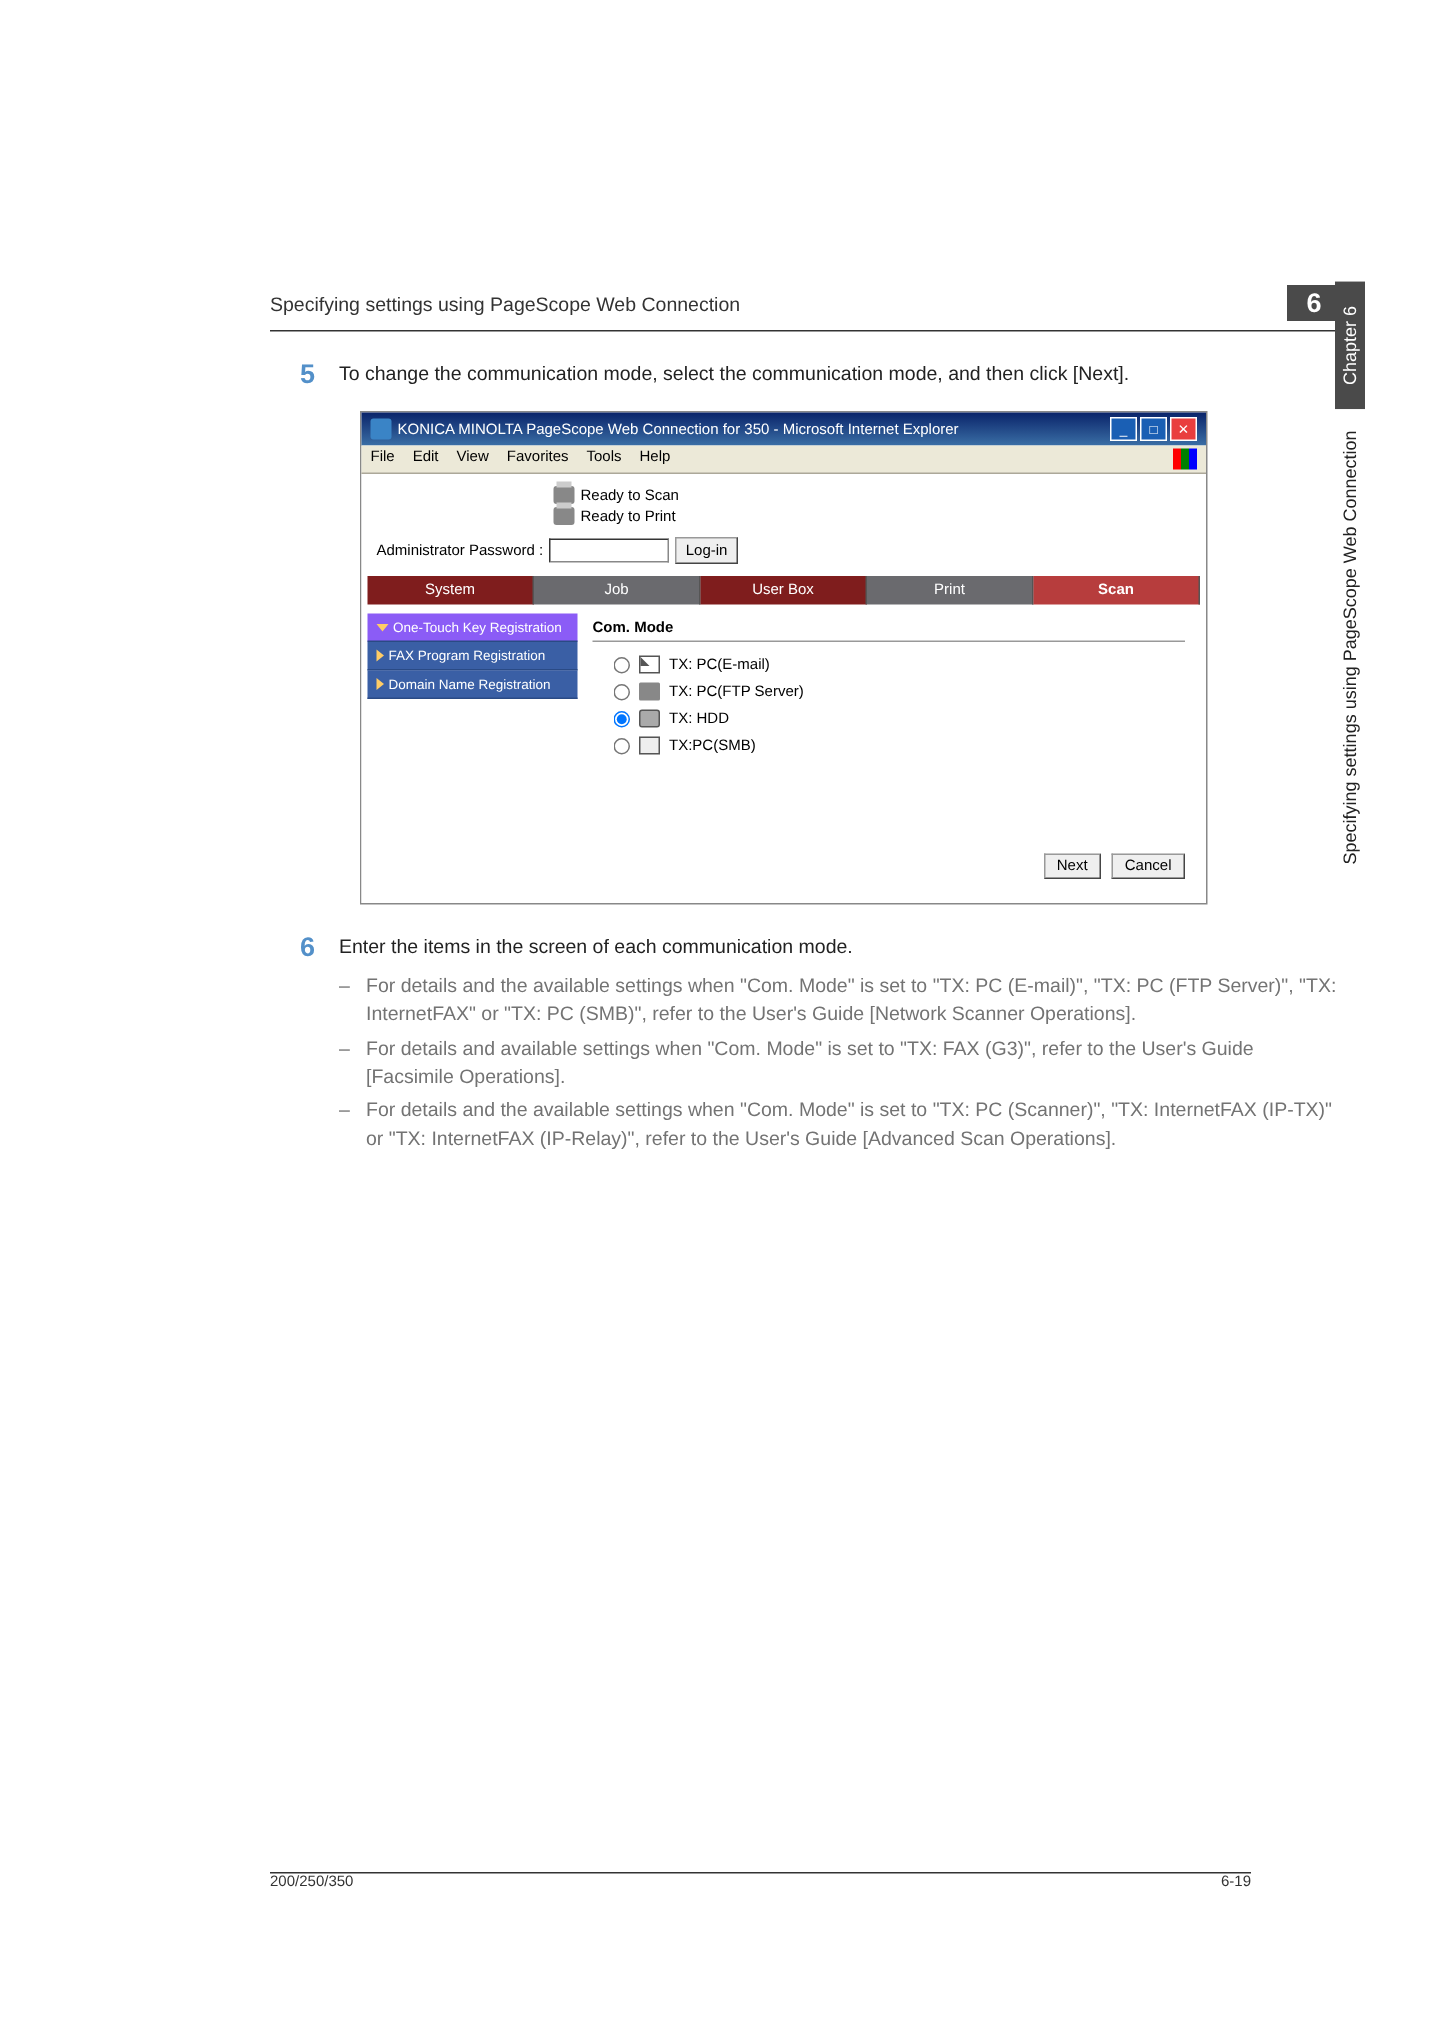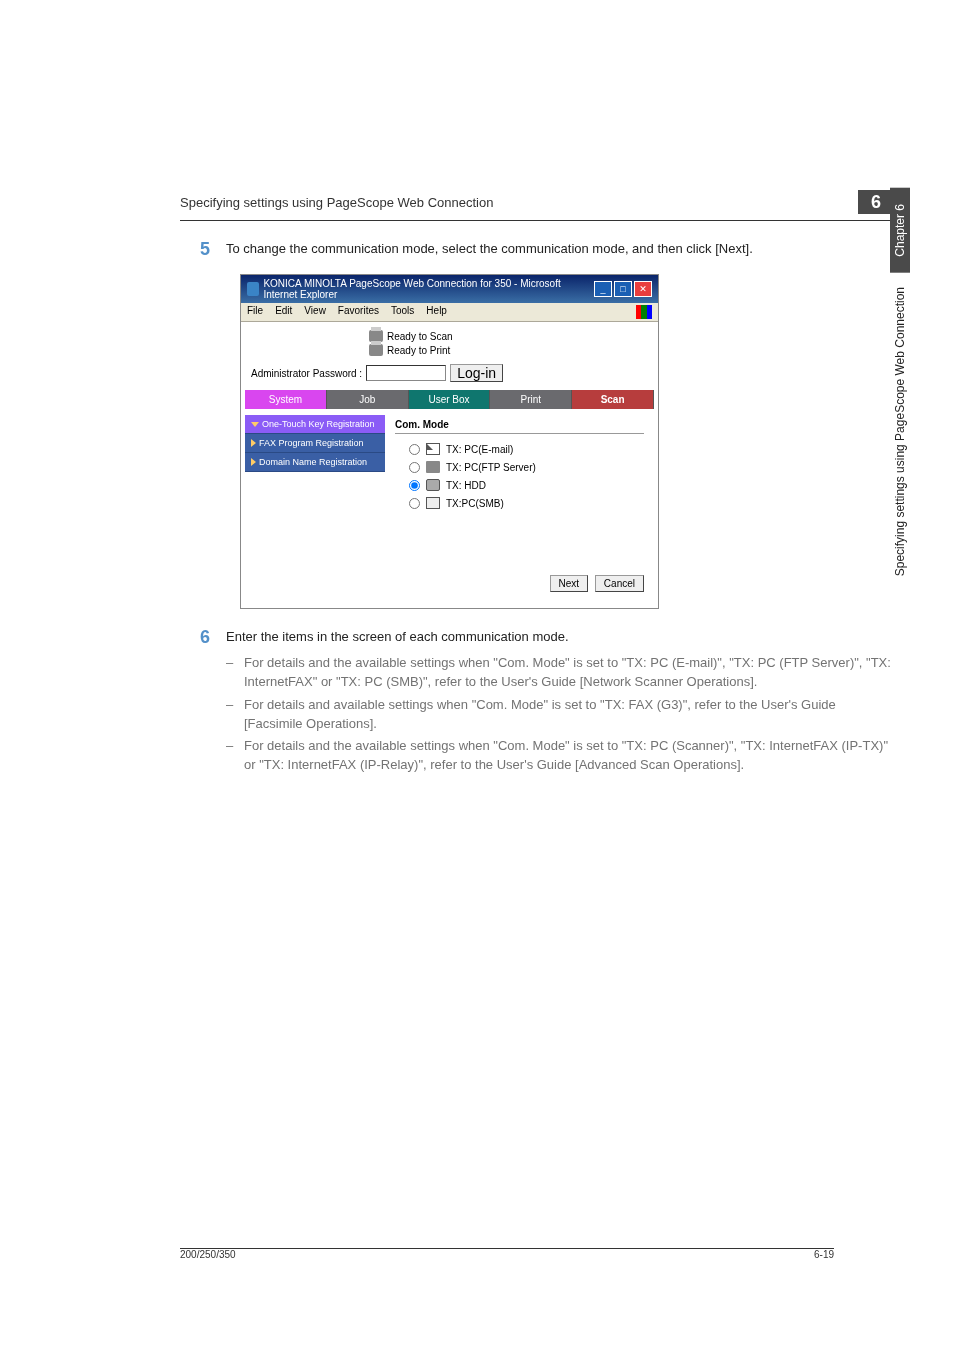--- a/index.html
+++ b/index.html
@@ -3,45 +3,45 @@
   <meta charset="utf-8">
   <style>
     * { box-sizing: border-box; margin: 0; padding: 0; }
     body { width: 954px; height: 1350px; font-family: Arial, sans-serif; background: #fff; position: relative; }
     .page-wrap { width: 100%; height: 100%; position: relative; padding: 190px 60px 60px 180px; }
     .header-line { font-size: 13px; color: #333; margin-bottom: 8px; padding-bottom: 6px; border-bottom: 1px solid #333; display: flex; justify-content: space-between; align-items: center; }
     .chapter-badge { background: #4a4a4a; color: #fff; font-weight: bold; font-size: 18px; width: 36px; height: 24px; display: flex; align-items: center; justify-content: center; }
     .step-row { display: flex; gap: 16px; margin-top: 18px; }
     .step-num { color: #5390c9; font-weight: bold; font-size: 18px; width: 30px; flex-shrink: 0; text-align: right; }
     .step-text { font-size: 13px; color: #222; line-height: 1.5; }
-    .screenshot { margin: 14px 0 14px 60px; border: 1px solid #888; width: 419px; font-size: 10px; }
+    .screenshot { margin: 14px 0 14px 60px; border: 1px solid #888; width: 565px; font-size: 10px; }
     .ss-titlebar { background: linear-gradient(to bottom, #0a246a, #3a6ea5); color: #fff; padding: 3px 6px; display: flex; align-items: center; justify-content: space-between; }
     .ss-titlebar-left { display: flex; align-items: center; gap: 4px; }
     .ss-icon-ie { width: 14px; height: 14px; background: #3a84c6; border-radius: 2px; display: inline-block; }
     .ss-winbtns { display: flex; gap: 2px; }
     .ss-winbtn { width: 18px; height: 16px; border: 1px solid #fff; display: flex; align-items: center; justify-content: center; font-size: 9px; }
     .ss-winbtn.min { background: #1a5fb4; }
     .ss-winbtn.max { background: #1a5fb4; }
     .ss-winbtn.close { background: #e93e3e; }
     .ss-menubar { background: #ece9d8; padding: 2px 6px; display: flex; gap: 12px; color: #000; border-bottom: 1px solid #aca899; }
     .ss-menubar .flag { margin-left: auto; width: 16px; height: 14px; background: linear-gradient(to right, red 33%, green 33% 66%, blue 66%); }
     .ss-content { background: #fff; padding: 4px; }
     .ss-topbar { display: flex; align-items: center; padding: 4px; }
     .ss-status { display: flex; flex-direction: column; gap: 2px; margin-left: 120px; }
     .ss-status-row { display: flex; align-items: center; gap: 4px; font-weight: normal; }
     .ss-printer { width: 14px; height: 12px; background: #888; border-radius: 2px; position: relative; }
     .ss-printer::before { content: ""; position: absolute; top: -3px; left: 2px; width: 10px; height: 4px; background: #ccc; }
     .ss-admin-row { display: flex; align-items: center; gap: 4px; padding: 4px 6px; }
     .ss-admin-row input[type=password] { width: 80px; height: 16px; border: 1px inset #888; font-size: 10px; }
-    .ss-login-btn { background: #efefef; border: 1px outset #999; padding: 0 6px; font-size: 14px; height: 18px; cursor: pointer; }
+    .ss-login-btn { background: #efefef; border: 1px outset #999; padding: 0 6px; font-size: 10px; height: 18px; cursor: pointer; }
     .ss-tabrow { display: flex; margin-top: 4px; }
     .ss-tab { flex: 1; text-align: center; padding: 4px 0; color: #fff; cursor: pointer; border-right: 1px solid #555; }
-    .ss-tab.system { background: #d946ef; }
+    .ss-tab.system { background: #7f1d1d; }
     .ss-tab.job { background: #6a6a6e; }
-    .ss-tab.userbox { background: #0f766e; }
+    .ss-tab.userbox { background: #7f1d1d; }
     .ss-tab.print { background: #6a6a6e; }
     .ss-tab.scan { background: #b73d3d; font-weight: bold; }
     .ss-main { display: flex; margin-top: 6px; min-height: 150px; }
     .ss-sidebar { width: 140px; flex-shrink: 0; }
     .ss-side-item { background: #3a5fa5; color: #fff; padding: 4px 6px; border-bottom: 1px solid #2a4a85; font-size: 9px; display: flex; align-items: center; gap: 3px; cursor: pointer; }
     .ss-side-item.active { background: #8b5cf6; }
     .tri-down { width: 0; height: 0; border-left: 4px solid transparent; border-right: 4px solid transparent; border-top: 5px solid #fc6; }
     .tri-right { width: 0; height: 0; border-top: 4px solid transparent; border-bottom: 4px solid transparent; border-left: 5px solid #fc6; }
     .ss-panel { flex: 1; padding: 4px 10px; }
     .ss-panel-head { font-weight: bold; font-size: 10px; border-bottom: 1px solid #999; padding-bottom: 3px; margin-bottom: 6px; }

